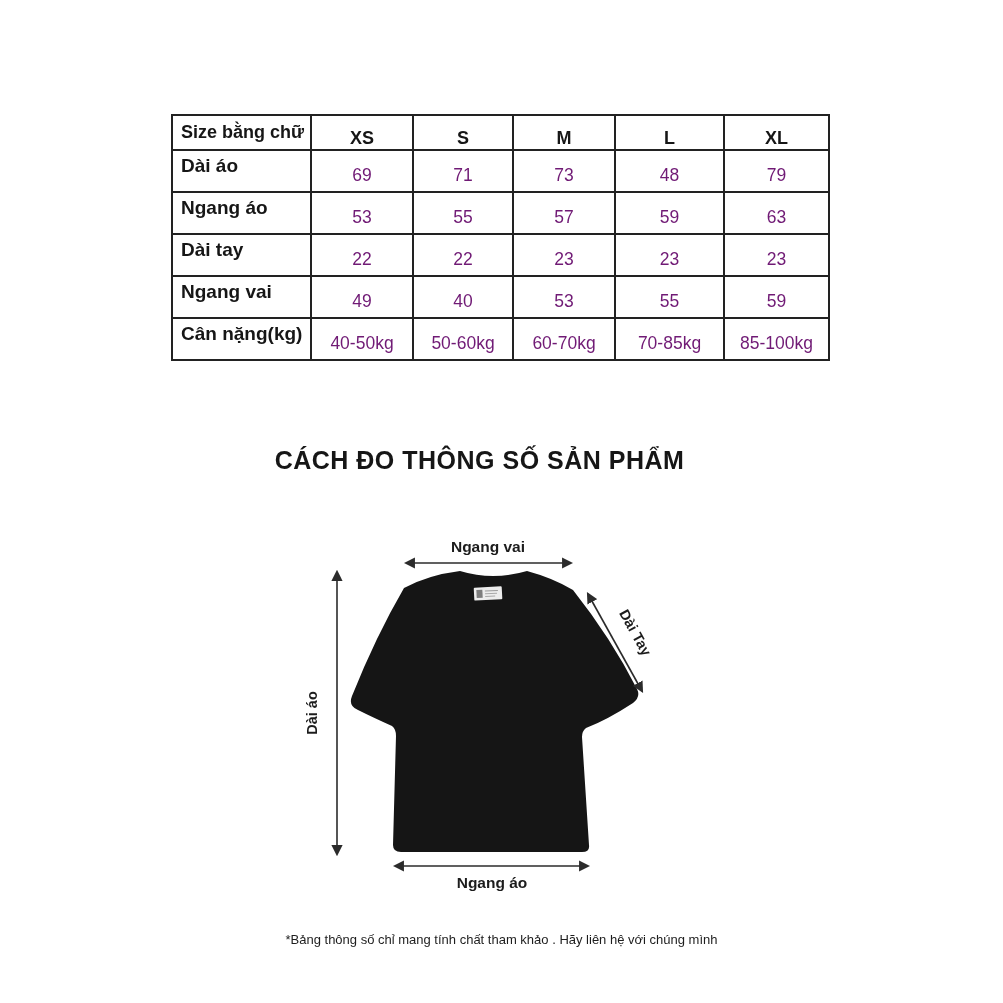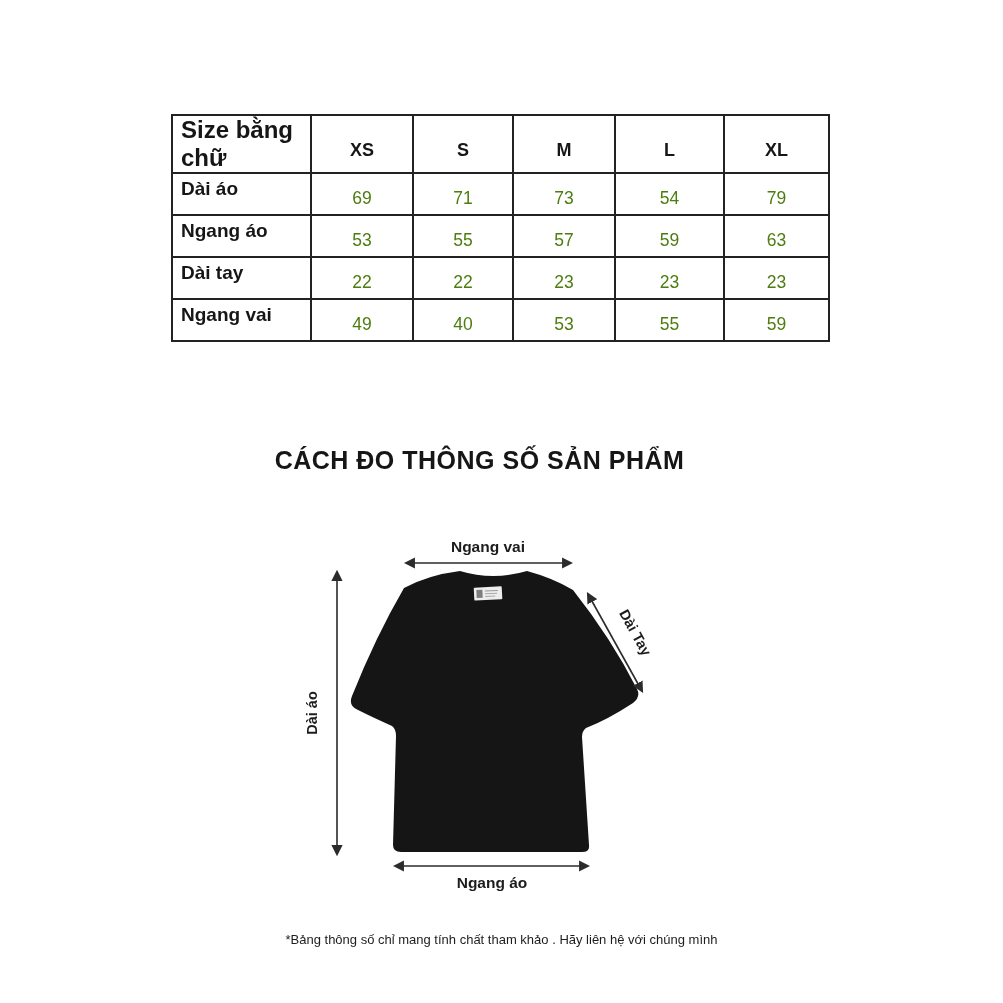--- a/index.html
+++ b/index.html
@@ -30,35 +30,35 @@
     width: 657px; border-collapse: collapse;
     table-layout: fixed;
   }
   table.size-table th, table.size-table td {
     border: 2px solid #222222;
   }
   tr.hdr { height: 34px; }
   tr.datarow { height: 42px; }
   th.corner {
     text-align: left; vertical-align: middle;
-    font-size: 24px; font-weight: bold; padding-left: 8px; color: #161616;
+    font-size: 18px; font-weight: bold; padding-left: 8px; color: #161616;
   }
   th.sizecol {
     text-align: center; vertical-align: middle;
     font-size: 18px; font-weight: bold; padding-top: 12px; color: #161616;
   }
   th.rlabel {
     text-align: left; vertical-align: top;
     font-size: 19px; font-weight: bold;
     padding: 4px 0 0 8px; color: #161616;
   }
   td.val {
     text-align: center; vertical-align: middle;
     font-size: 17.5px; font-weight: normal;
-    padding-top: 9px; color: #4d7c0f;
+    padding-top: 9px; color: #701a75;
   }
 
   .diagram {
     position: absolute; left: 290px; top: 530px;
     width: 420px; height: 400px;
   }
   .diagram svg { display: block; width: 420px; height: 400px; }
 
   .footnote {
     position: absolute; top: 927px; left: 0; width: 100%;
@@ -88,21 +88,21 @@
       <th class="sizecol">S</th>
       <th class="sizecol">M</th>
       <th class="sizecol">L</th>
       <th class="sizecol">XL</th>
     </tr>
     <tr class="datarow">
       <th class="rlabel">Dài áo</th>
       <td class="val">69</td>
       <td class="val">71</td>
       <td class="val">73</td>
-      <td class="val">54</td>
+      <td class="val">48</td>
       <td class="val">79</td>
     </tr>
     <tr class="datarow">
       <th class="rlabel">Ngang áo</th>
       <td class="val">53</td>
       <td class="val">55</td>
       <td class="val">57</td>
       <td class="val">59</td>
       <td class="val">63</td>
     </tr>
@@ -114,20 +114,28 @@
       <td class="val">23</td>
       <td class="val">23</td>
     </tr>
     <tr class="datarow">
       <th class="rlabel">Ngang vai</th>
       <td class="val">49</td>
       <td class="val">40</td>
       <td class="val">53</td>
       <td class="val">55</td>
       <td class="val">59</td>
+    </tr>
+    <tr class="datarow">
+      <th class="rlabel">Cân nặng(kg)</th>
+      <td class="val">40-50kg</td>
+      <td class="val">50-60kg</td>
+      <td class="val">60-70kg</td>
+      <td class="val">70-85kg</td>
+      <td class="val">85-100kg</td>
     </tr>
   </tbody>
     </table>
 
   <div class="title2">CÁCH ĐO THÔNG SỐ SẢN PHẨM</div>
 
   <div class="diagram">
     <svg viewBox="0 0 420 400" xmlns="http://www.w3.org/2000/svg">
       <defs>
         <marker id="ah" viewBox="0 0 10 10" refX="8" refY="5" markerWidth="7" markerHeight="7" orient="auto-start-reverse">

